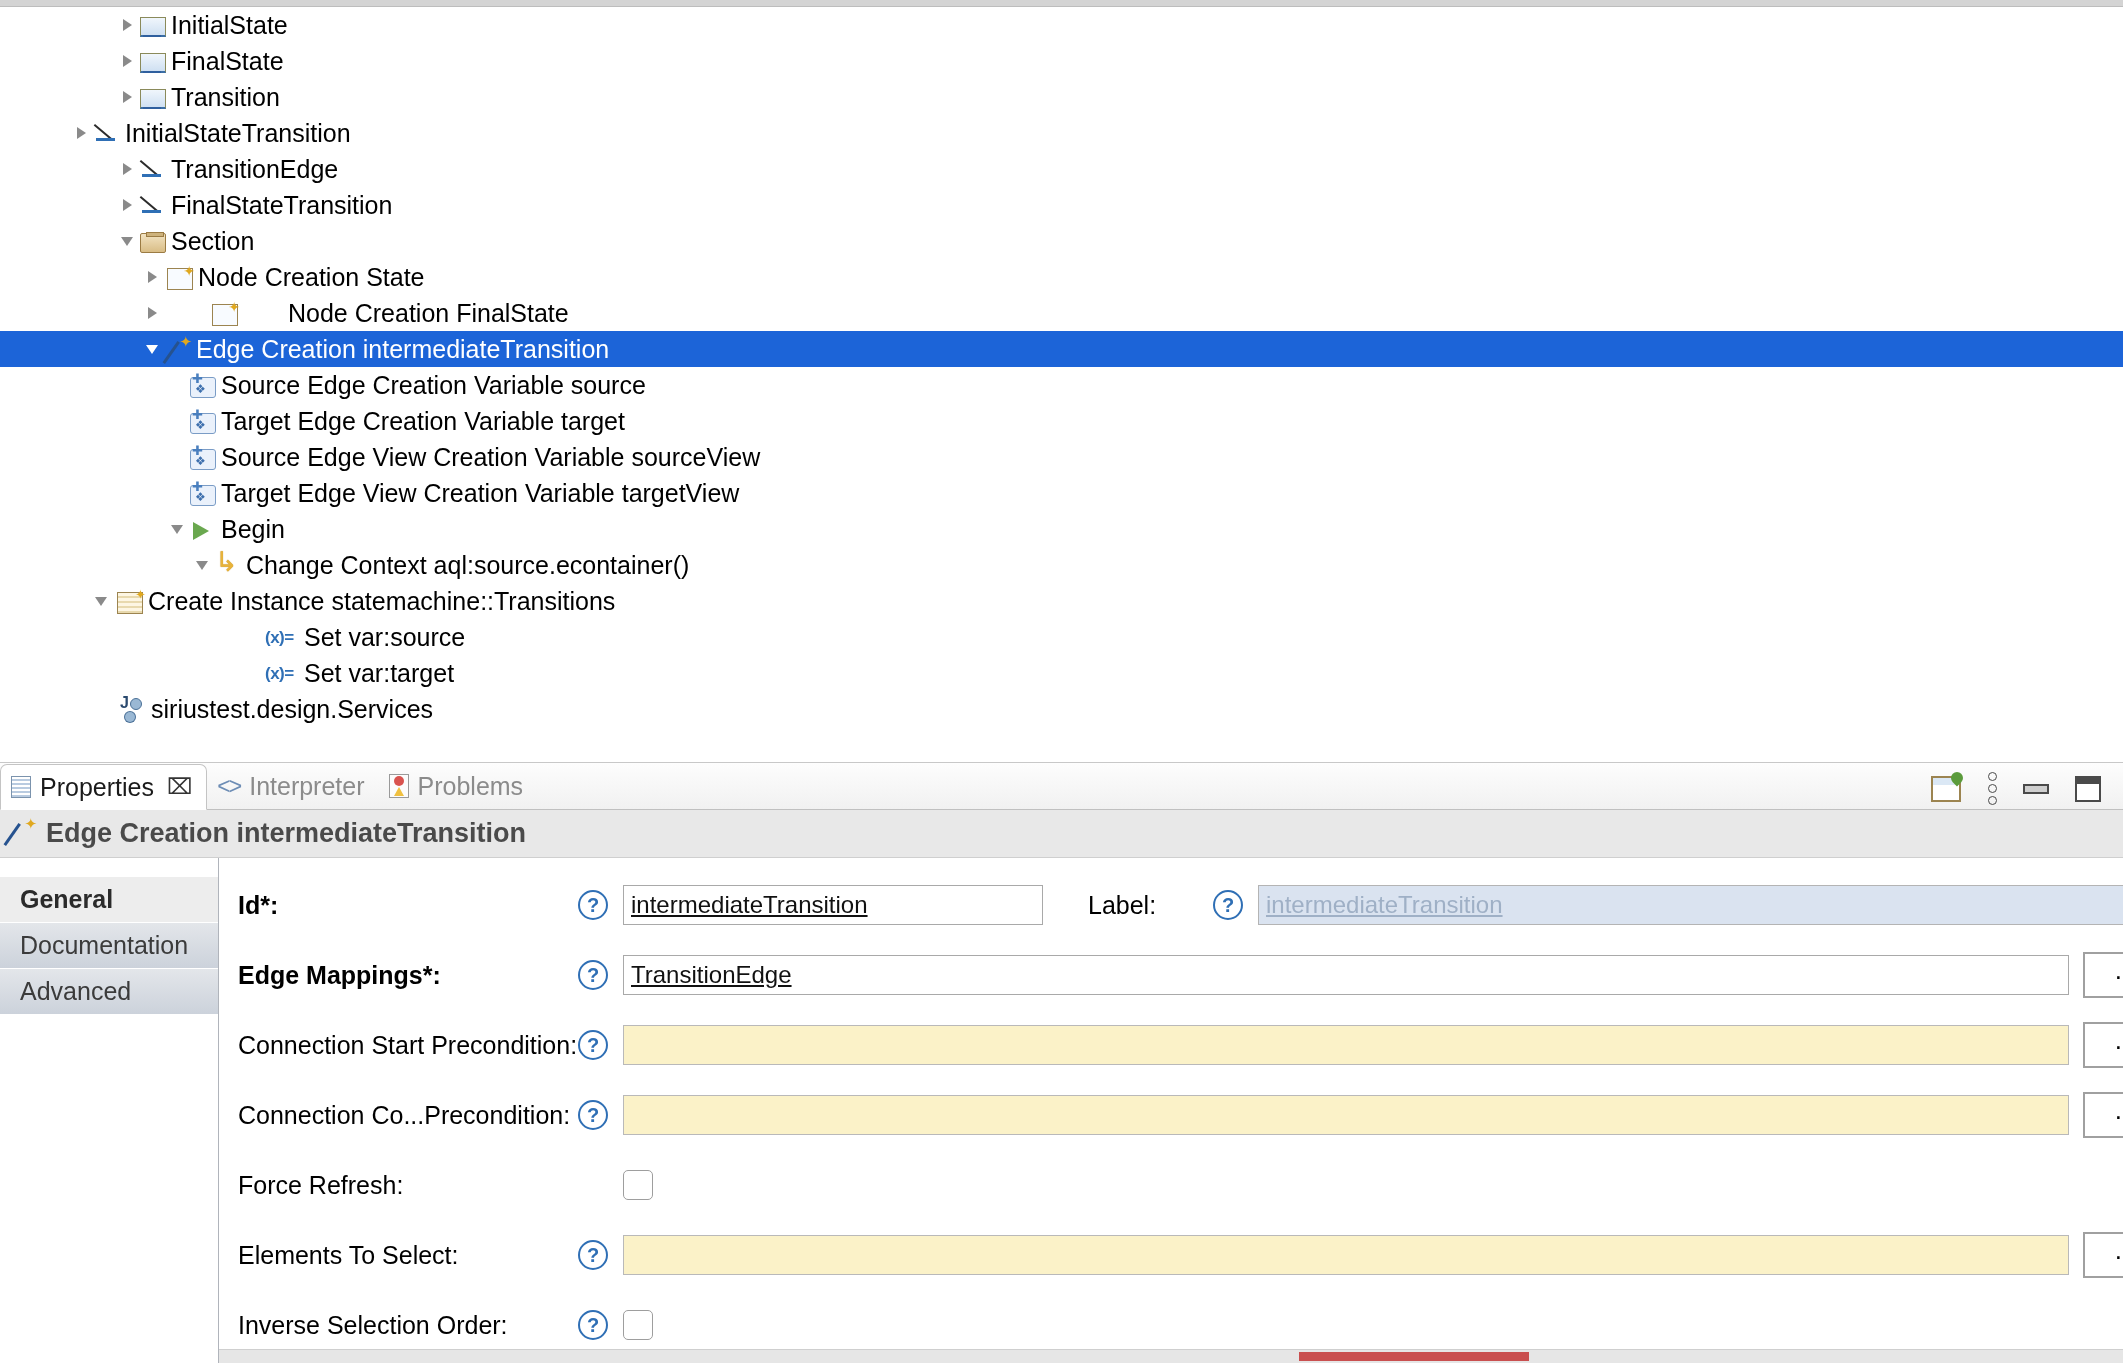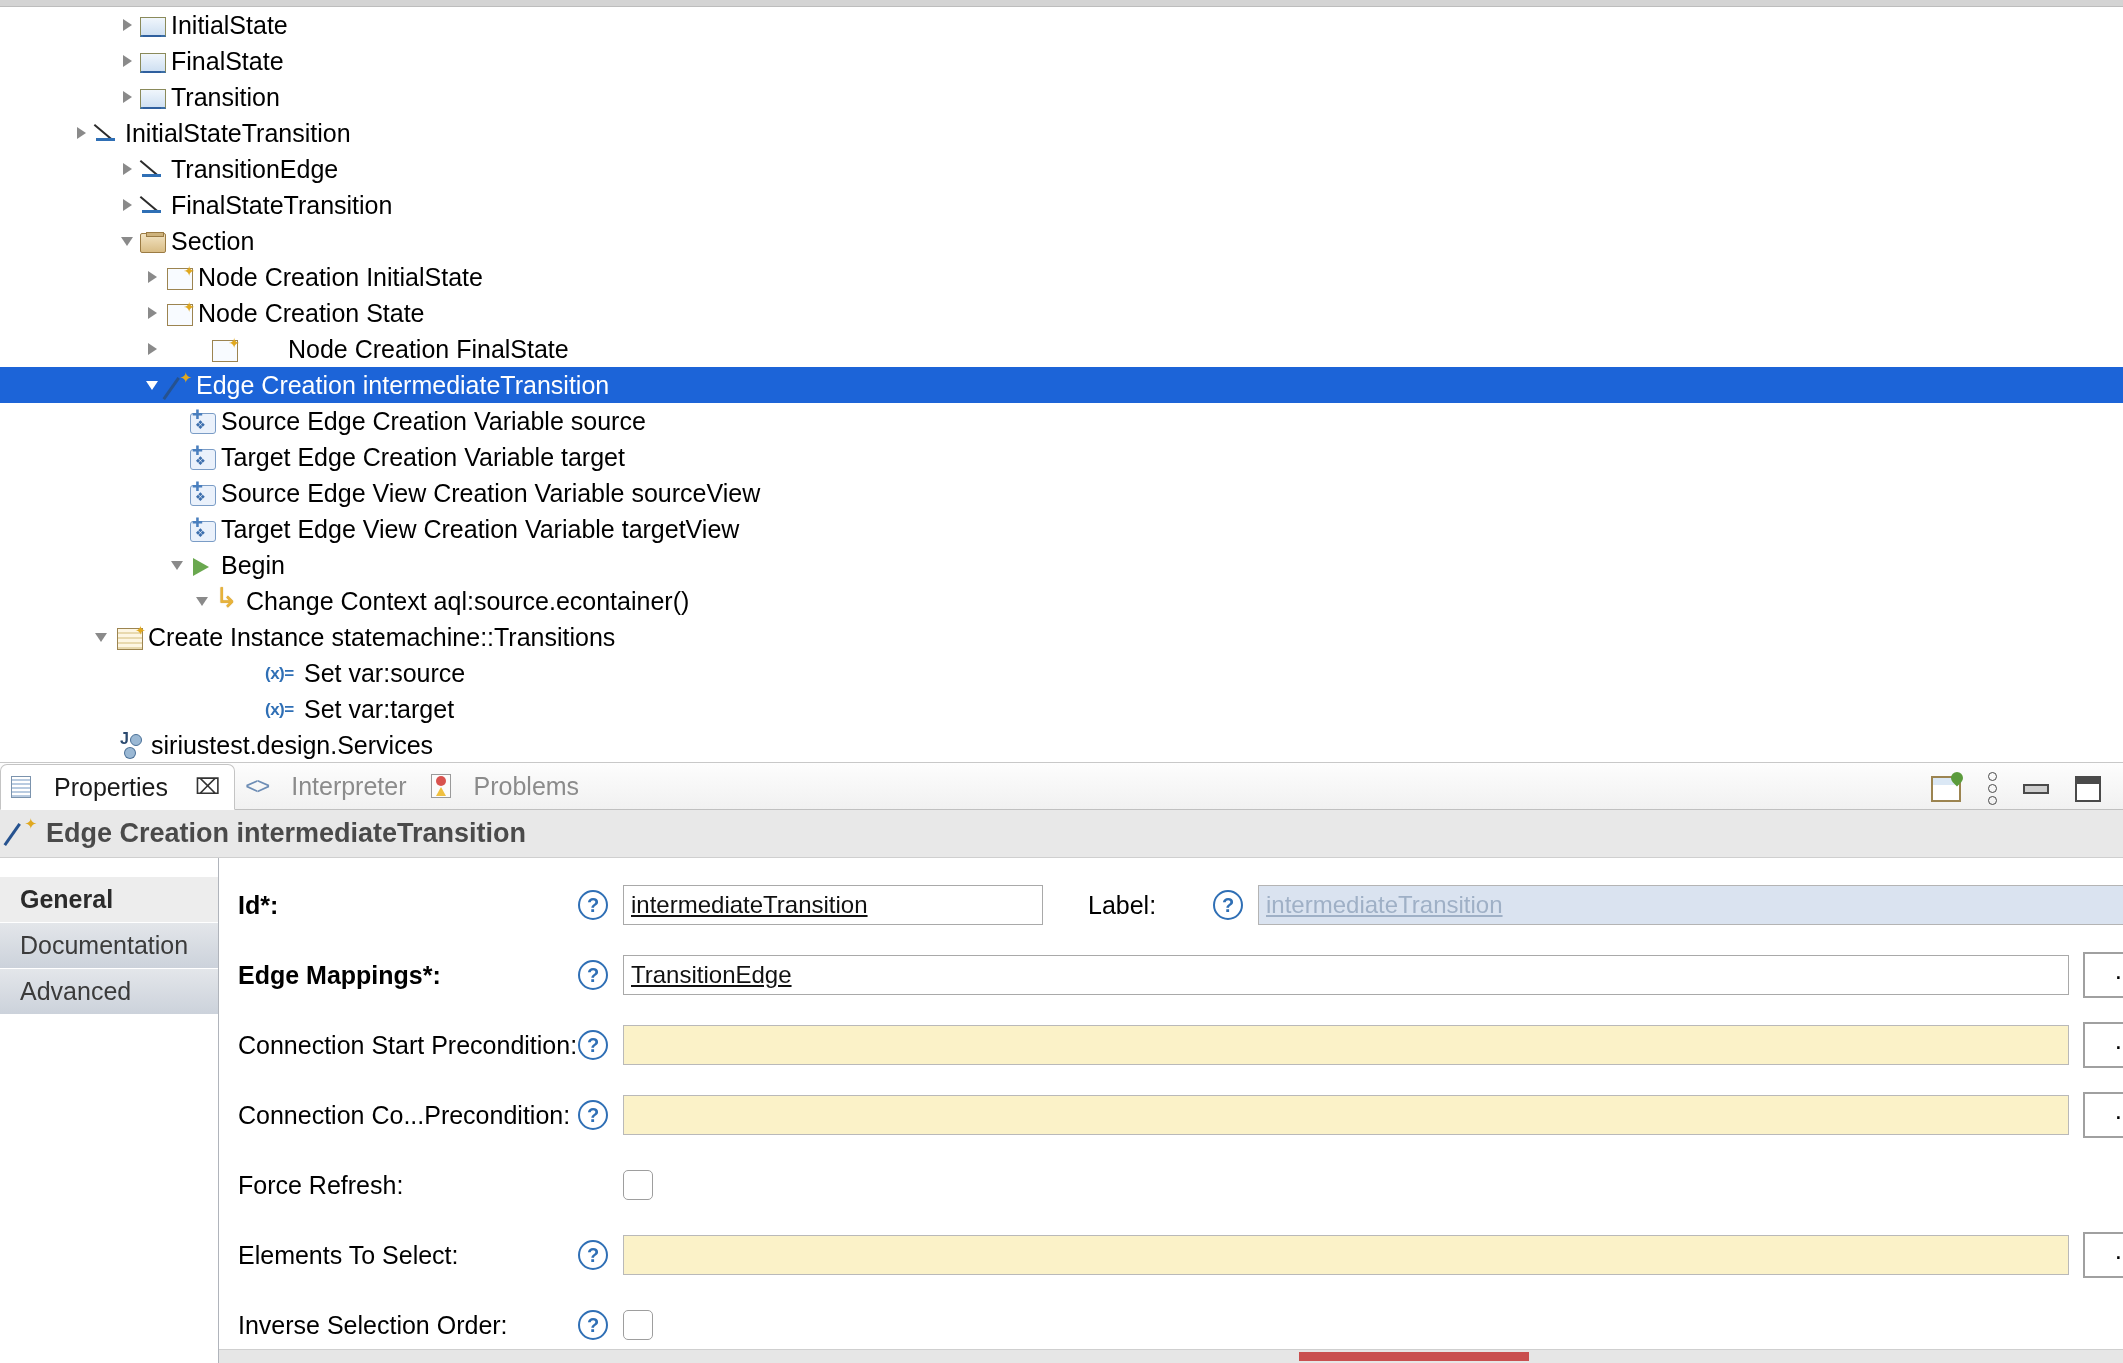--- a/index.html
+++ b/index.html
@@ -210,21 +210,21 @@
     border-top: 1px solid #c8c8c8;
     border-bottom: 1px solid #c0c0c0;
     display: flex; align-items: flex-end;
   }
   .vtab {
     height: 46px;
     display: flex; align-items: center;
     padding: 0 14px 0 10px;
     font-size: 25px;
     color: #8b8b8b;
-    gap: 23px;
+    gap: 9px;
   }
   .vtab.active {
     color: #1a1a1a;
     background: #ffffff;
     border: 1px solid #c4c4c4;
     border-bottom: 1px solid #ffffff;
     border-radius: 7px 7px 0 0;
     margin-bottom: -1px;
   }
   .vtab-close {
@@ -442,25 +442,20 @@
     </div>
     <div class="tree-row" style="padding-left: 118px;">
       <span class="twisty collapsed"></span>
       <span class="ticon ic-edge"></span>
       <span class="tlabel">FinalStateTransition</span>
     </div>
     <div class="tree-row" style="padding-left: 118px;">
       <span class="twisty expanded"></span>
       <span class="ticon ic-section"></span>
       <span class="tlabel">Section</span>
-    </div>
-    <div class="tree-row" style="padding-left: 143px;">
-      <span class="twisty collapsed"></span>
-      <span class="ticon ic-create-node"></span>
-      <span class="tlabel">Node Creation InitialState</span>
     </div>
     <div class="tree-row" style="padding-left: 143px;">
       <span class="twisty collapsed"></span>
       <span class="ticon ic-create-node"></span>
       <span class="tlabel">Node Creation State</span>
     </div>
     <div class="tree-row" style="padding-left: 143px; gap: 45px;">
       <span class="twisty collapsed"></span>
       <span class="ticon ic-create-node"></span>
       <span class="tlabel">Node Creation FinalState</span>

